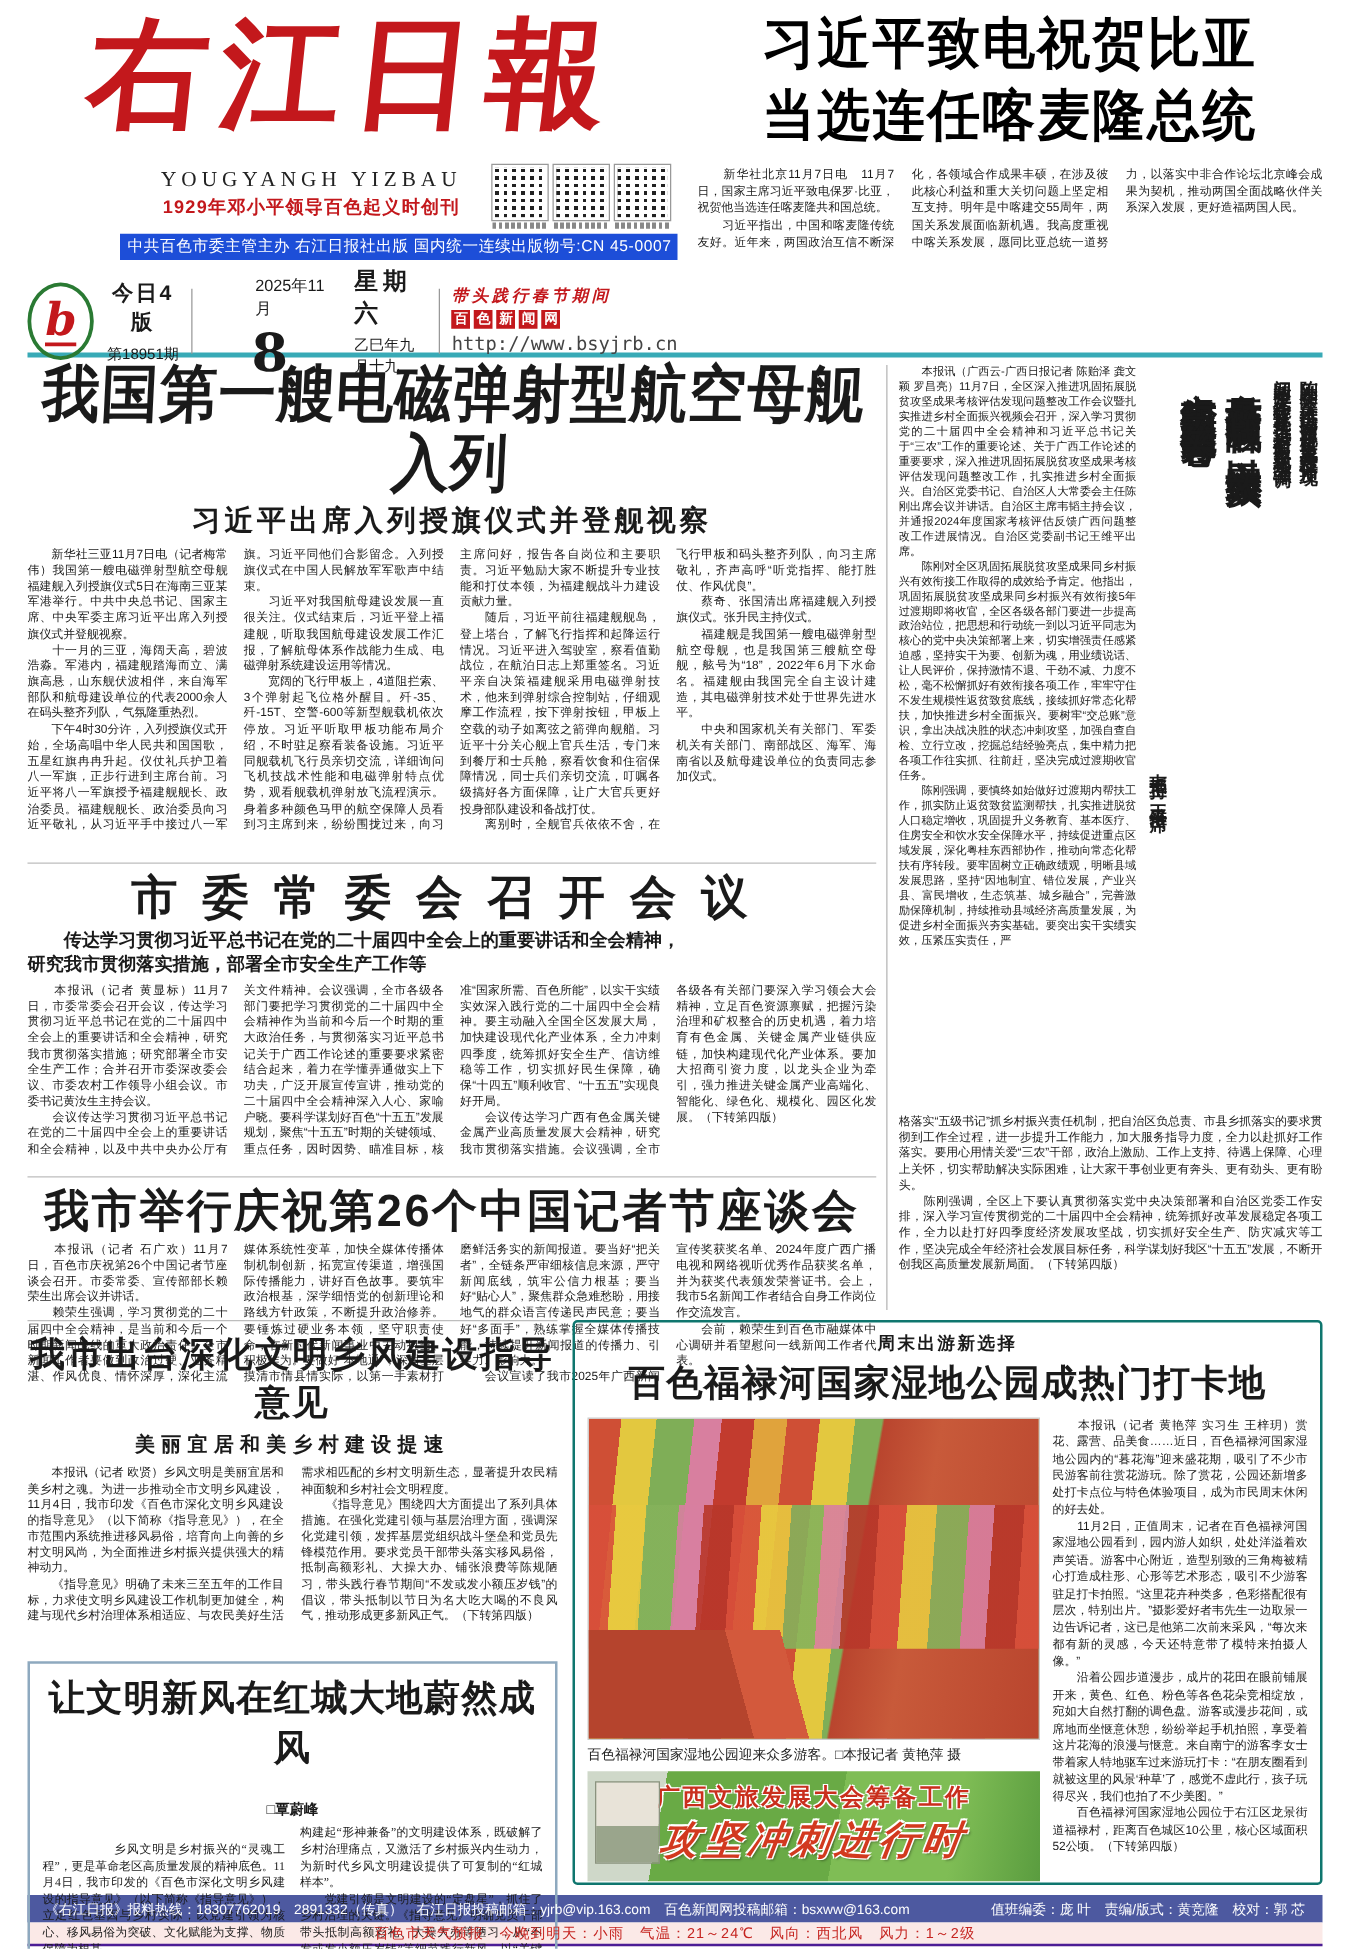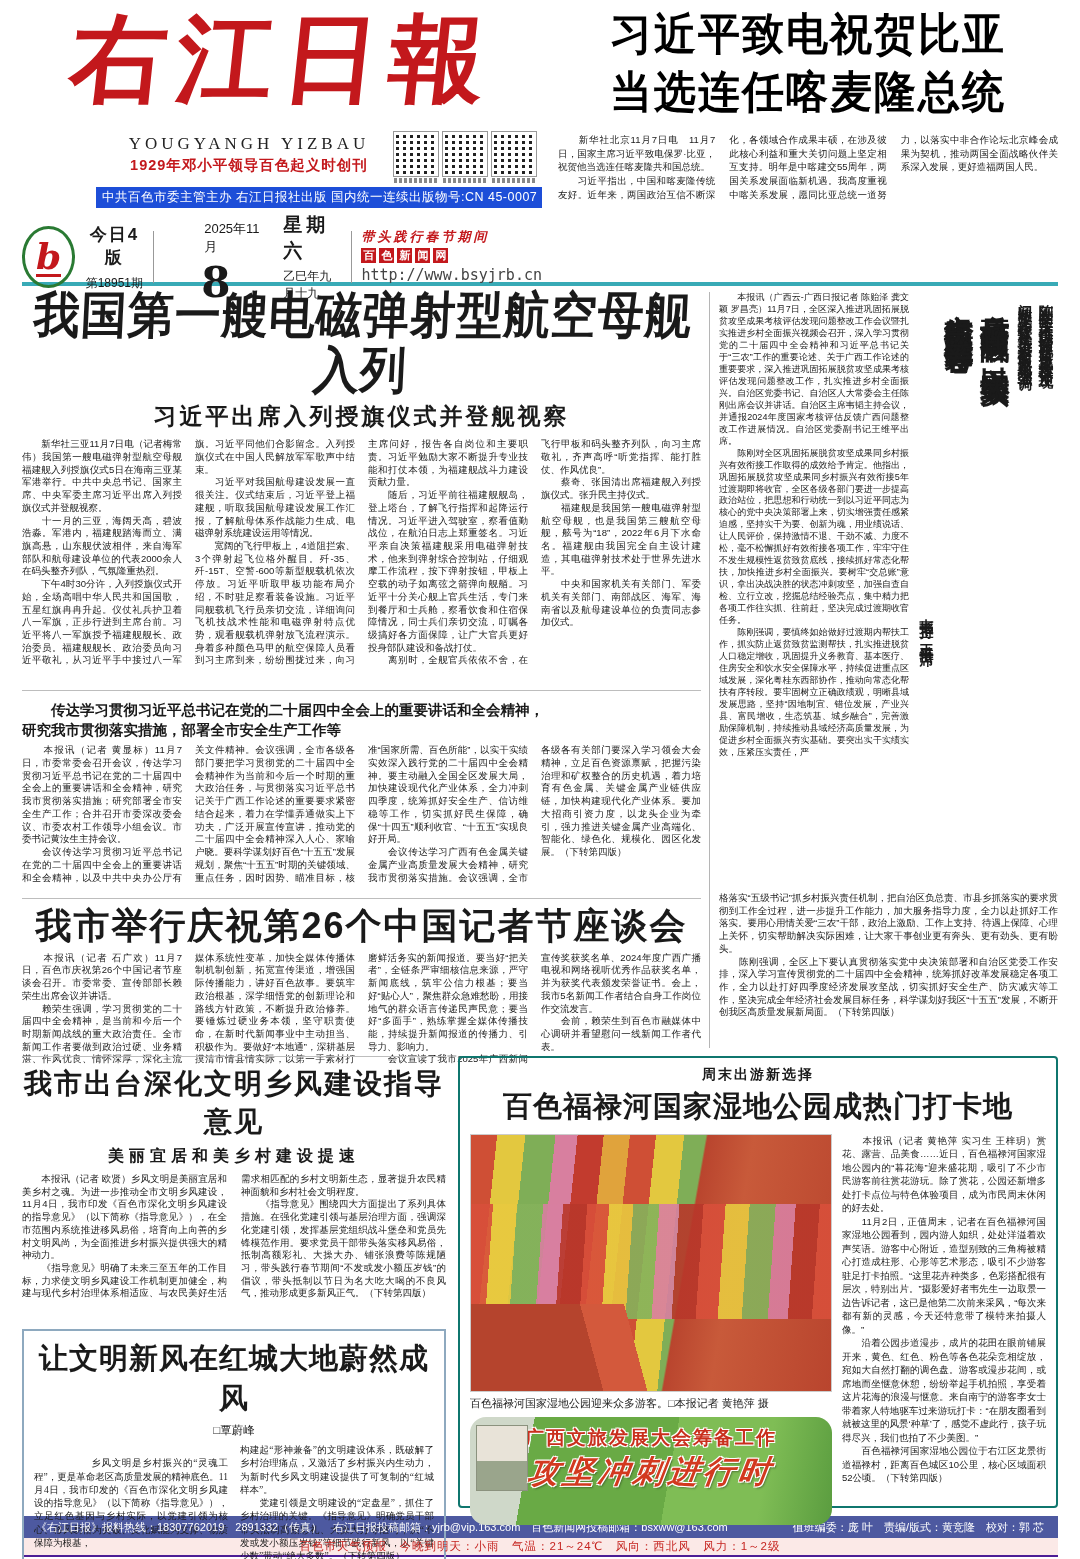--- a/index.html
+++ b/index.html
@@ -87,21 +87,21 @@
 
   
   .bottom { display:flex; gap:12px; margin-top:8px; height:452px; }
   .bottom-left { width:424px; border-top:1px solid #bdbdbd; padding-top:8px; }
   .rural-head { font-size:28px; font-weight:900; text-align:center; letter-spacing:2px; }
   .rural-sub { font-size:16px; font-weight:bold; text-align:center; letter-spacing:5px; margin:5px 0 6px; }
   .rural-body { height:148px; }
 
   .commentary-box { border:2px solid #8ea9bf; margin-top:8px; padding:8px 10px; }
   .comm-head { font-size:29px; font-weight:900; text-align:center; letter-spacing:1px; }
-  .comm-byline { font-size:11.5px; text-align:center; font-weight:normal; margin:4px 0 6px; }
+  .comm-byline { font-size:11.5px; text-align:center; font-weight:bold; margin:21px 0 6px; }
   .comm-cols { display:flex; gap:12px; height:158px; overflow:hidden; }
   .comm-col { flex:1; font-family:"Liberation Serif", serif; font-size:9.5px; line-height:1.4;
               text-align:justify; white-space:pre-wrap; }
 
   .wetland-box { flex:1; border:2px solid #0f766e; border-radius:4px; padding:8px 10px; }
   .wet-kicker { font-size:14px; font-weight:bold; text-align:center; letter-spacing:2px; }
   .wet-head { font-size:29px; font-weight:900; text-align:center; letter-spacing:1px; margin:3px 0 7px; }
   .wet-flex { display:flex; gap:10px; }
   .photo-wrap { width:362px; }
   .photo { width:362px; height:258px; border:1px solid #ccc; position:relative; overflow:hidden;
@@ -111,21 +111,21 @@
       radial-gradient(circle at 44% 96%, rgba(40,40,40,.8) 1px, transparent 2px),
       linear-gradient(100deg, transparent 58%, #b9452e 58.5%, #c85a3a 70%, #b9452e 100%),
       repeating-linear-gradient(96deg, #cf4f35 0 26px, #e3c83f 26px 54px, #7fae57 54px 84px,
         #d87f9f 84px 106px, #c23b2e 106px 132px, #e0a33c 132px 158px),
       linear-gradient(180deg, #c7dde9 0 12%, #e9f1f4 12% 15%, #8aa37c 15% 21%, #4e7a4a 21% 27%, #6f9c55 27% 100%); }
   .photo .band { position:absolute; left:0; right:0; top:27%; bottom:28%; opacity:.9;
       background:repeating-linear-gradient(94deg,#d84f3a 0 22px,#e8c93f 22px 46px,#85b25b 46px 72px,#d87fa0 72px 92px,#b8372a 92px 116px); }
   .photo .path { position:absolute; left:-8%; bottom:0; width:75%; height:34%;
       background:linear-gradient(75deg,#b5442d 0 55%, #d3593c 55% 70%, transparent 70%); }
   .photo-caption { font-size:11px; text-align:left; margin:4px 0 6px; color:#222; }
-  .banner { height:108px; border-radius:16px; position:relative; overflow:hidden; text-align:center;
+  .banner { height:88px; border-radius:0; position:relative; overflow:hidden; text-align:center;
       background:linear-gradient(100deg,#cfd8c9 0 17%, #69aa45 17% 55%, #7fbd55 55% 80%, #5a9c3f 100%); }
   .banner .bldg { position:absolute; left:6px; top:8px; width:52px; height:66px;
       background:linear-gradient(180deg,#e8e3d8 0 55%, #9aa58c 55% 100%); border:1px solid #8b927e; }
   .banner .b1 { display:block; margin-top:8px; font-size:19px; font-weight:900; color:#c92f1d;
       letter-spacing:2px; text-shadow:1px 1px 0 #fff, -1px -1px 0 #fff, 1px -1px 0 #fff, -1px 1px 0 #fff; }
   .banner .b2 { display:block; font-size:31px; font-weight:900; font-style:italic; color:#d2391f;
       letter-spacing:4px; transform:skewX(-8deg);
       text-shadow:1px 1px 0 #fff, -1px -1px 0 #fff, 1px -1px 0 #fff, -1px 1px 0 #fff, 2px 2px 2px rgba(0,0,0,.35); }
   .wet-body { flex:1; font-size:9.5px; line-height:1.42; text-align:justify; white-space:pre-wrap;
       overflow:hidden; height:378px; }
@@ -218,20 +218,21 @@
 　　习近平对我国航母建设发展一直很关注。仪式结束后，习近平登上福建舰，听取我国航母建设发展工作汇报，了解航母体系作战能力生成、电磁弹射系统建设运用等情况。
 　　宽阔的飞行甲板上，4道阻拦索、3个弹射起飞位格外醒目。歼-35、歼-15T、空警-600等新型舰载机依次停放。习近平听取甲板功能布局介绍，不时驻足察看装备设施。习近平同舰载机飞行员亲切交流，详细询问飞机技战术性能和电磁弹射特点优势，观看舰载机弹射放飞流程演示。身着多种颜色马甲的航空保障人员看到习主席到来，纷纷围拢过来，向习主席问好，报告各自岗位和主要职责。习近平勉励大家不断提升专业技能和打仗本领，为福建舰战斗力建设贡献力量。
 　　随后，习近平前往福建舰舰岛，登上塔台，了解飞行指挥和起降运行情况。习近平进入驾驶室，察看值勤战位，在航泊日志上郑重签名。习近平亲自决策福建舰采用电磁弹射技术，他来到弹射综合控制站，仔细观摩工作流程，按下弹射按钮，甲板上空载的动子如离弦之箭弹向舰艏。习近平十分关心舰上官兵生活，专门来到餐厅和士兵舱，察看饮食和住宿保障情况，同士兵们亲切交流，叮嘱各级搞好各方面保障，让广大官兵更好投身部队建设和备战打仗。
 　　离别时，全舰官兵依依不舍，在飞行甲板和码头整齐列队，向习主席敬礼，齐声高呼“听党指挥、能打胜仗、作风优良”。
 　　蔡奇、张国清出席福建舰入列授旗仪式。张升民主持仪式。
 　　福建舰是我国第一艘电磁弹射型航空母舰，也是我国第三艘航空母舰，舷号为“18”，2022年6月下水命名。福建舰由我国完全自主设计建造，其电磁弹射技术处于世界先进水平。
 　　中央和国家机关有关部门、军委机关有关部门、南部战区、海军、海南省以及航母建设单位的负责同志参加仪式。</div>
       </article>
 
       <article class="sect">
+        <h2 class="committee-head">市委常委会召开会议</h2>
         <h4 class="committee-sub">　　传达学习贯彻习近平总书记在党的二十届四中全会上的重要讲话和全会精神，
 研究我市贯彻落实措施，部署全市安全生产工作等</h4>
         <div class="body cols4 committee-body">　　本报讯（记者 黄显标）11月7日，市委常委会召开会议，传达学习贯彻习近平总书记在党的二十届四中全会上的重要讲话和全会精神，研究我市贯彻落实措施；研究部署全市安全生产工作；合并召开市委深改委会议、市委农村工作领导小组会议。市委书记黄汝生主持会议。
 　　会议传达学习贯彻习近平总书记在党的二十届四中全会上的重要讲话和全会精神，以及中共中央办公厅有关文件精神。会议强调，全市各级各部门要把学习贯彻党的二十届四中全会精神作为当前和今后一个时期的重大政治任务，与贯彻落实习近平总书记关于广西工作论述的重要要求紧密结合起来，着力在学懂弄通做实上下功夫，广泛开展宣传宣讲，推动党的二十届四中全会精神深入人心、家喻户晓。要科学谋划好百色“十五五”发展规划，聚焦“十五五”时期的关键领域、重点任务，因时因势、瞄准目标，核准“国家所需、百色所能”，以实干实绩实效深入践行党的二十届四中全会精神。要主动融入全国全区发展大局，加快建设现代化产业体系，全力冲刺四季度，统筹抓好安全生产、信访维稳等工作，切实抓好民生保障，确保“十四五”顺利收官、“十五五”实现良好开局。
 　　会议传达学习广西有色金属关键金属产业高质量发展大会精神，研究我市贯彻落实措施。会议强调，全市各级各有关部门要深入学习领会大会精神，立足百色资源禀赋，把握污染治理和矿权整合的历史机遇，着力培育有色金属、关键金属产业链供应链，加快构建现代化产业体系。要加大招商引资力度，以龙头企业为牵引，强力推进关键金属产业高端化、智能化、绿色化、规模化、园区化发展。（下转第四版）</div>
       </article>
 
       <article class="sect">
         <h2 class="journalist-head">我市举行庆祝第26个中国记者节座谈会</h2>
         <div class="body cols4 journalist-body">　　本报讯（记者 石广欢）11月7日，百色市庆祝第26个中国记者节座谈会召开。市委常委、宣传部部长赖荣生出席会议并讲话。

